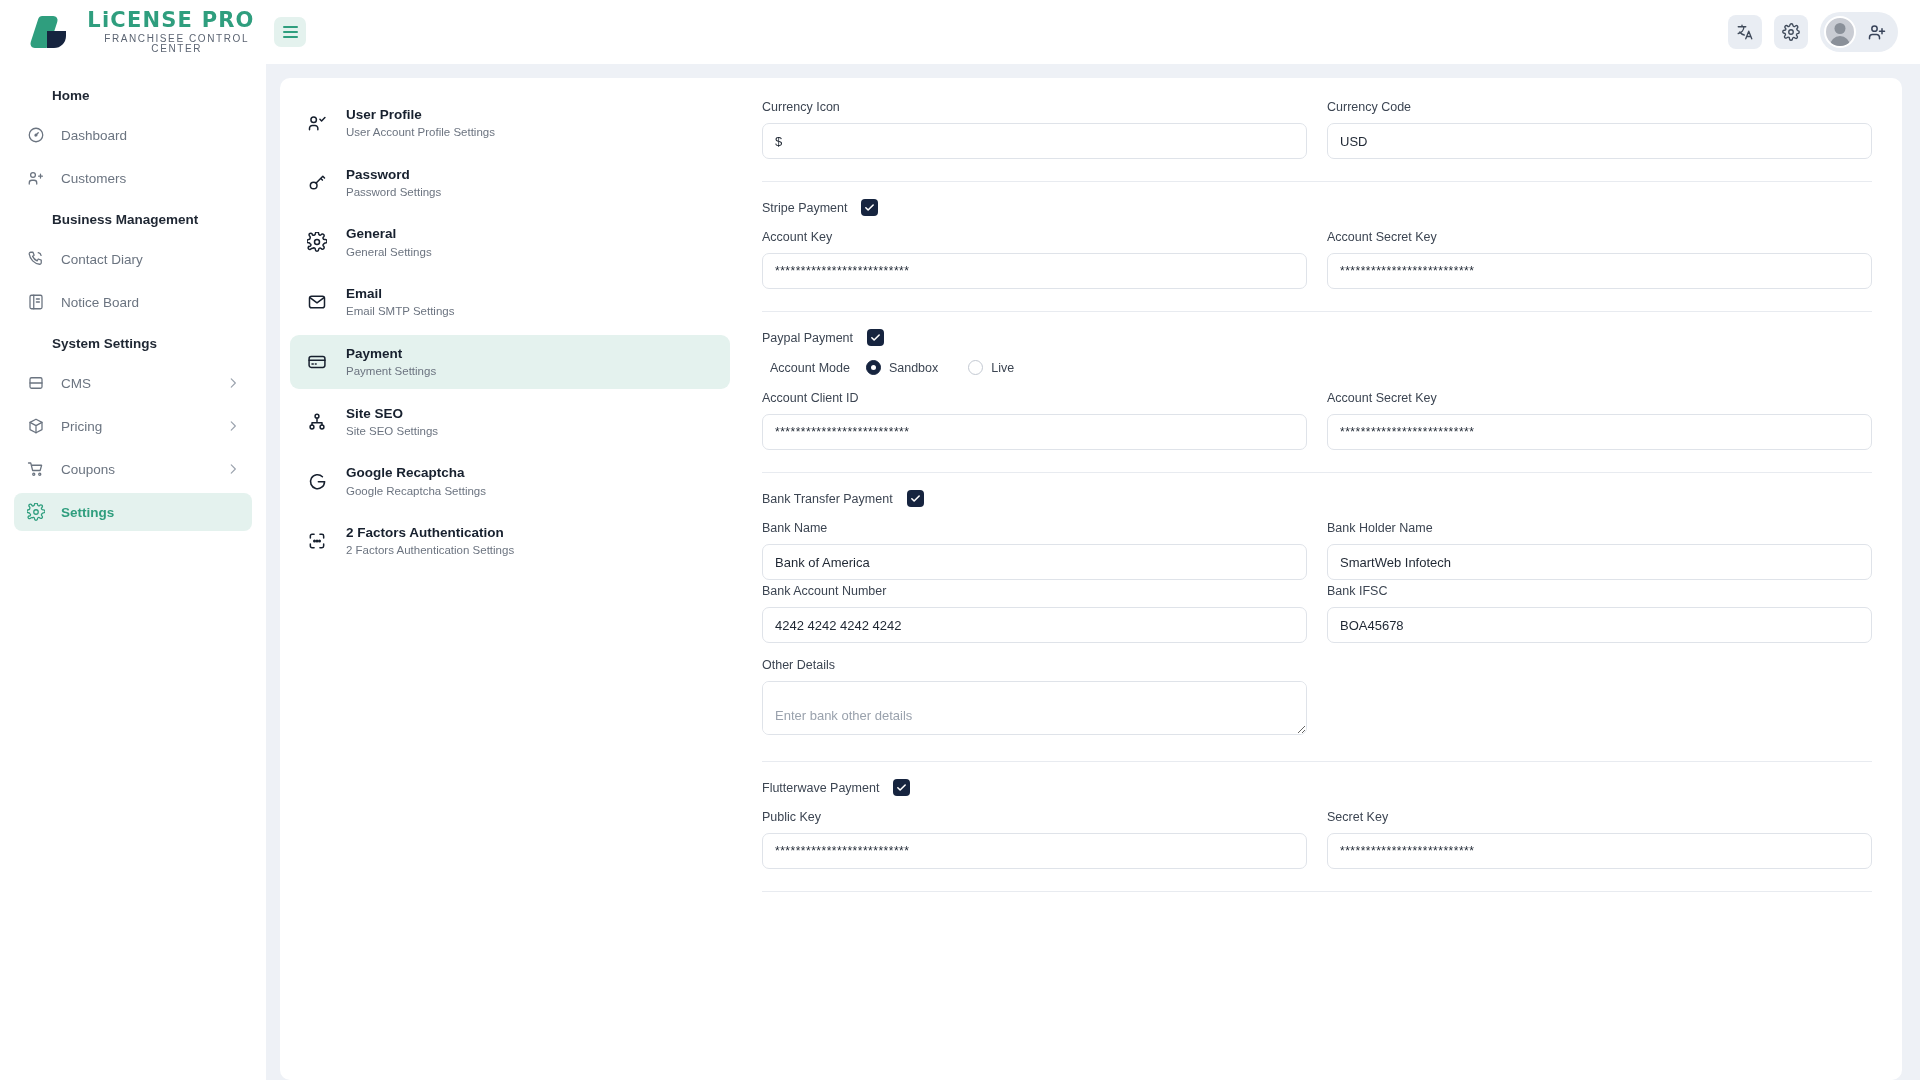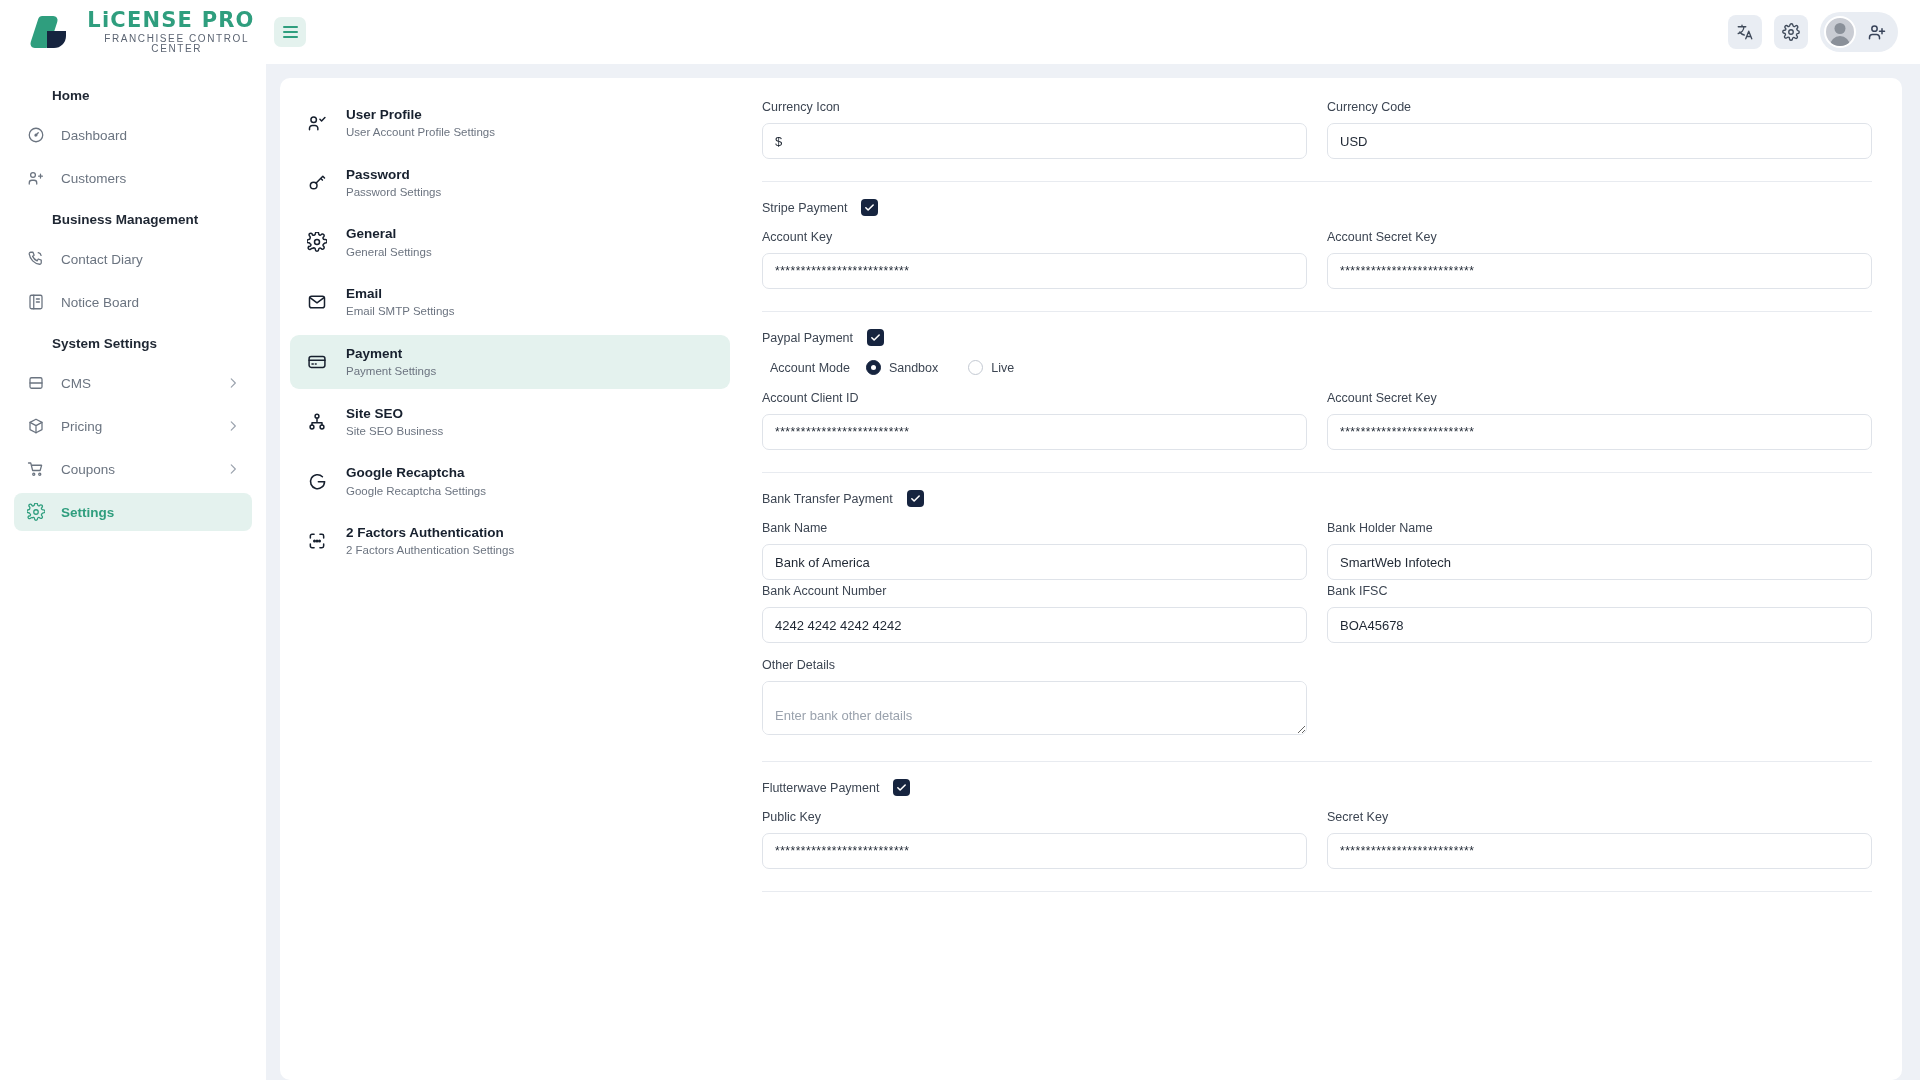--- a/index.html
+++ b/index.html
@@ -418,21 +418,21 @@
           <span class="tab-ico">
             <svg width="20" height="20" viewBox="0 0 24 24" fill="none" stroke="currentColor" stroke-width="1.8" stroke-linecap="round" stroke-linejoin="round">
                 <circle cx="12" cy="5" r="2.3"></circle>
                 <circle cx="6" cy="18" r="2.3"></circle>
                 <circle cx="18" cy="18" r="2.3"></circle>
                 <path d="M12 7.3v4M6 15.7V13h12v2.7"></path>
               </svg>
           </span>
           <span>
             <span class="tab-title">Site SEO</span>
-            <span class="tab-sub" style="display:block">Site SEO Business</span>
+            <span class="tab-sub" style="display:block">Site SEO Settings</span>
           </span>
         </div>
 
         <div class="tab">
           <span class="tab-ico">
             <svg width="21" height="21" viewBox="0 0 24 24" fill="none" stroke="currentColor" stroke-width="1.8" stroke-linecap="round">
                 <path d="M20 12.2a8 8 0 1 1-2.4-5.7"></path>
                 <path d="M20 12.2h-7"></path>
               </svg>
           </span>

